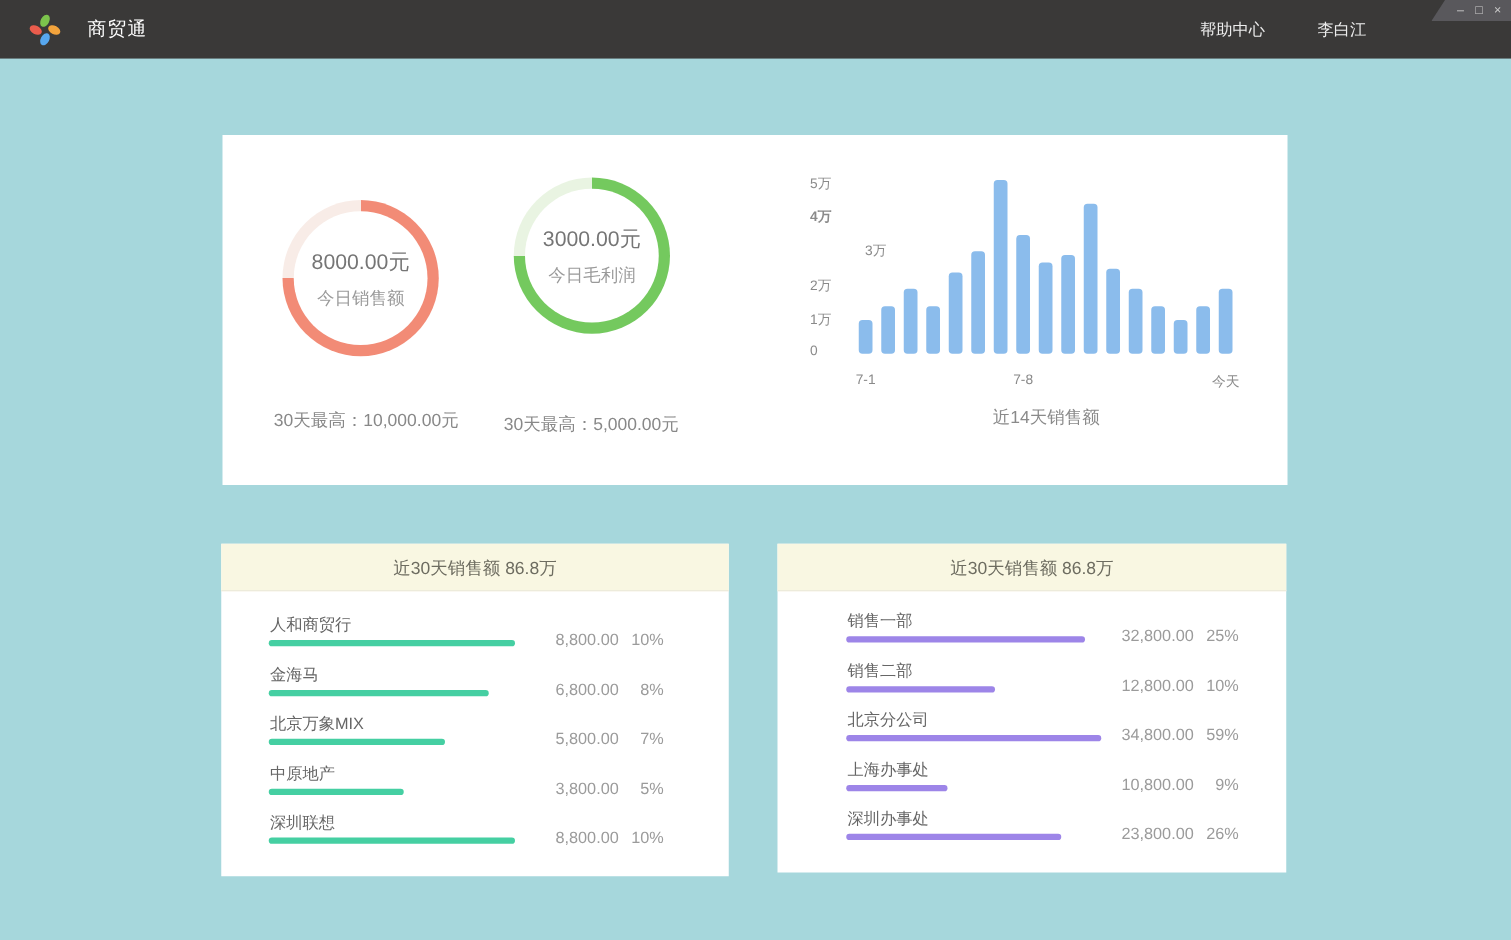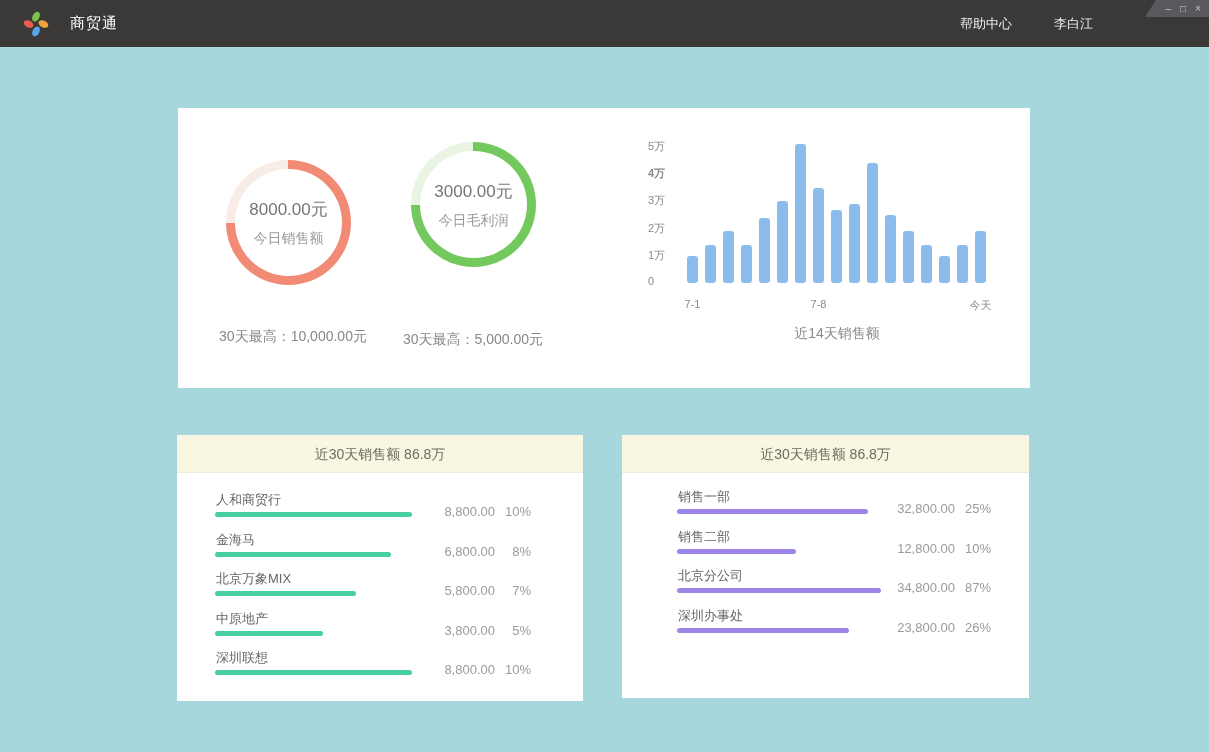--- a/index.html
+++ b/index.html
@@ -106,21 +106,21 @@
         <div class="ring-value">3000.00元</div>
         <div class="ring-label">今日毛利润</div>
       </div>
     </div>
     <div class="ring-footnote fn-2">30天最高：5,000.00元</div>
 
     <div class="chart">
       <div id="yaxis">
           <span class="ytick" style="top: 31px;">5万</span>
           <span class="ytick" style="top: 58.2px; font-weight: bold;">4万</span>
-          <span class="ytick" style="top: 85.4px;">3万</span>
+          <span class="ytick" style="top: 85.4px; margin-left: 44px;">3万</span>
           <span class="ytick" style="top: 112.6px;">2万</span>
           <span class="ytick" style="top: 139.8px;">1万</span>
           <span class="ytick" style="top: 167px;">0</span>
         </div>
       <div class="bars" id="bars">
           <div class="bar" style="height: 27.2px; background: rgb(139, 188, 236);"></div>
           <div class="bar" style="height: 38.08px; background: rgb(139, 188, 236);"></div>
           <div class="bar" style="height: 51.68px; background: rgb(139, 188, 236);"></div>
           <div class="bar" style="height: 38.08px; background: rgb(139, 188, 236);"></div>
           <div class="bar" style="height: 65.28px; background: rgb(139, 188, 236);"></div>
@@ -209,21 +209,29 @@
           <div class="row-values">
             <span class="row-amount">12,800.00</span>
             <span class="row-pct">10%</span>
           </div>
         </div>
         <div class="list-row">
           <div class="row-name">北京分公司</div>
           <div class="row-bar" style="width: 204px; background: rgb(157, 133, 232);"></div>
           <div class="row-values">
             <span class="row-amount">34,800.00</span>
-            <span class="row-pct">87%</span>
+            <span class="row-pct">59%</span>
+          </div>
+        </div>
+        <div class="list-row">
+          <div class="row-name">上海办事处</div>
+          <div class="row-bar" style="width: 81px; background: rgb(157, 133, 232);"></div>
+          <div class="row-values">
+            <span class="row-amount">10,800.00</span>
+            <span class="row-pct">9%</span>
           </div>
         </div>
         <div class="list-row">
           <div class="row-name">深圳办事处</div>
           <div class="row-bar" style="width: 172px; background: rgb(157, 133, 232);"></div>
           <div class="row-values">
             <span class="row-amount">23,800.00</span>
             <span class="row-pct">26%</span>
           </div>
         </div>

